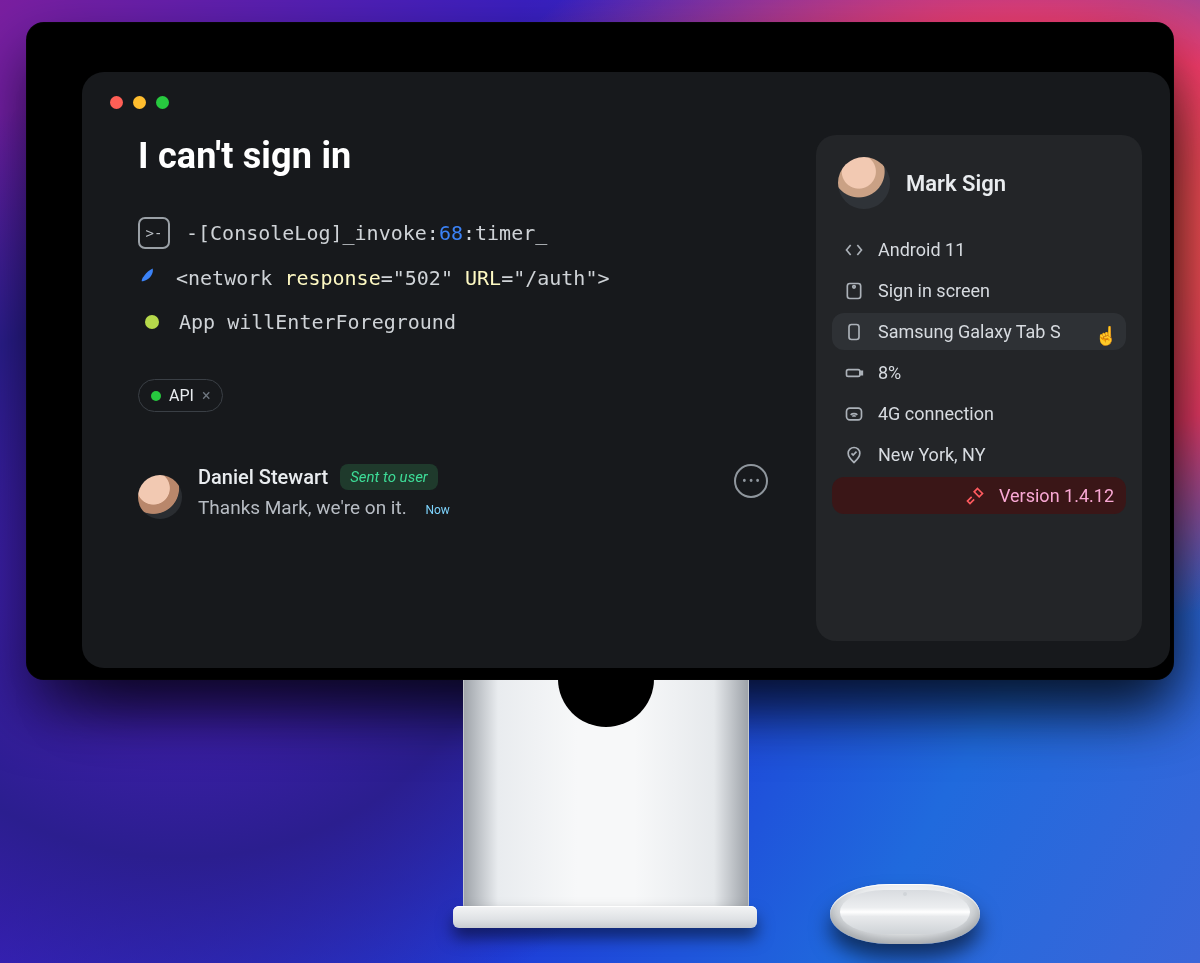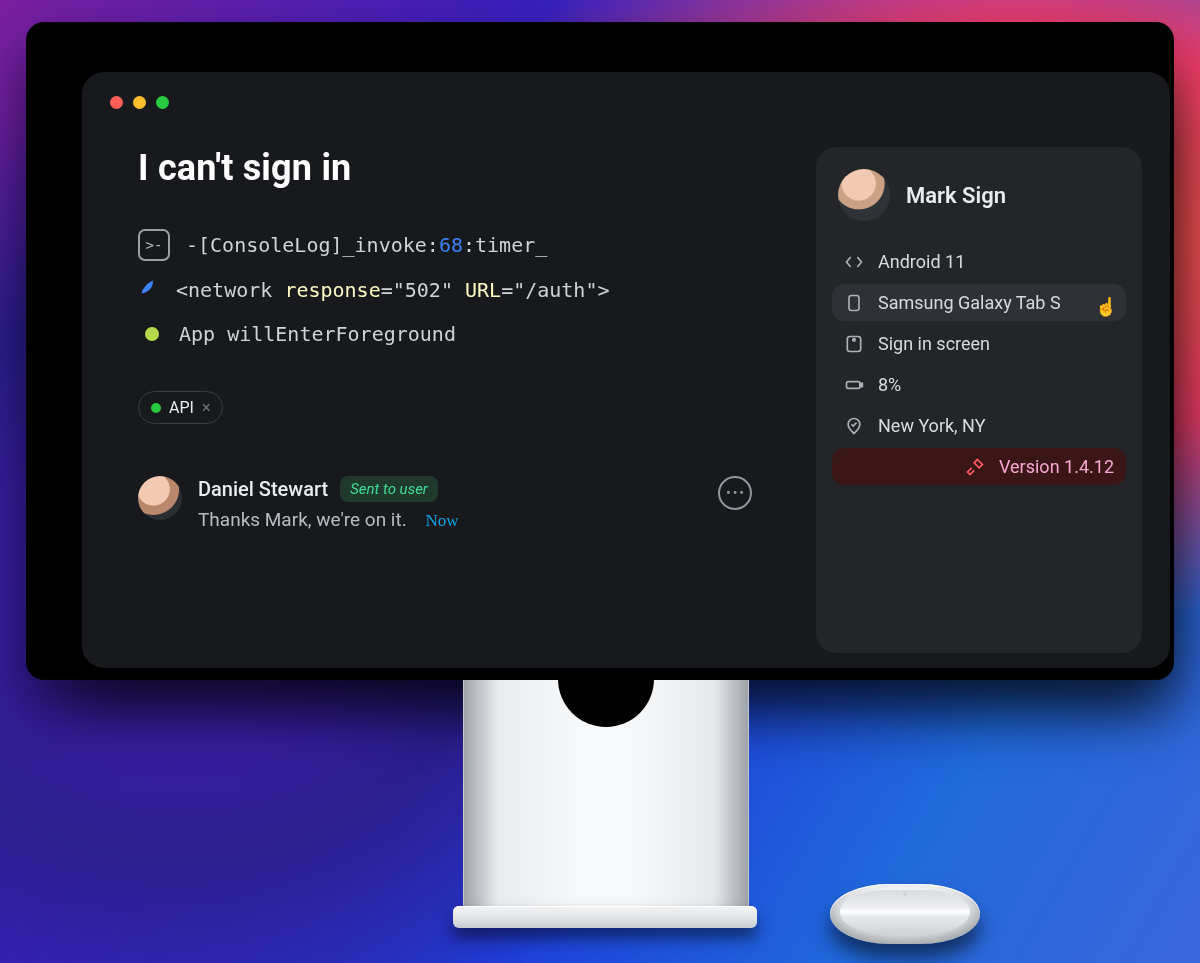--- a/index.html
+++ b/index.html
@@ -48,44 +48,44 @@
     position:absolute;left:56px;top:50px;width:1088px;height:596px;
     background:#17191c;border-radius:22px;
     box-shadow:0 30px 60px rgba(0,0,0,.55);
     color:#e9ecef;
     padding:24px 28px 24px 28px;box-sizing:border-box;
   }
   .traffic{display:flex;gap:10px;}
   .traffic .dot{width:13px;height:13px;border-radius:50%;}
   .tr-red{background:#ff5f56;} .tr-yel{background:#ffbd2e;} .tr-grn{background:#27c93f;}
 
-  .content{display:flex;gap:44px;margin-top:38px;height:506px;}
+  .content{display:flex;gap:28px;margin-top:26px;height:506px;}
   .main{flex:1;min-width:0;padding-left:28px;}
   h1.title{margin:0 0 40px 0;font-size:36px;font-weight:700;letter-spacing:.2px;color:#fff;}
 
   .logline{display:flex;align-items:center;gap:16px;margin:14px 0;font-size:20px;line-height:1.5;}
   .icon-box{width:28px;height:28px;border:2px solid #9aa0a6;border-radius:7px;display:flex;align-items:center;justify-content:center;flex:0 0 28px;}
   .icon-box span{color:#b9bec4;font-family:ui-monospace,Menlo,monospace;font-size:14px;}
   .rocket svg{width:22px;height:22px;fill:#3b82f6;}
   .status-dot{width:14px;height:14px;border-radius:50%;background:#b6d94b;flex:0 0 14px;margin-left:7px;margin-right:4px;}
 
   .mono{font-family:ui-monospace,Menlo,Consolas,monospace;color:#d0d4d8;}
   .c-green{color:#3b82f6;} .c-blue{color:#fef9c3;} .c-grey{color:#cfd3d7;}
 
   .chip{display:inline-flex;align-items:center;gap:8px;border:1.5px solid #3a3f45;border-radius:999px;padding:6px 12px;margin-top:28px;}
   .chip .chip-dot{width:10px;height:10px;border-radius:50%;background:#27c93f;}
   .chip .x{color:#6f7780;font-size:16px;}
 
-  .reply{display:flex;align-items:flex-start;gap:16px;margin-top:52px;}
+  .reply{display:flex;align-items:flex-end;gap:16px;margin-top:52px;}
   .avatar{width:44px;height:44px;border-radius:50%;background:radial-gradient(circle at 35% 30%, #f2c9b2 0 38%, #b9876b 40% 60%, #2a2d31 62% 100%);flex:0 0 44px;}
   .reply .line1{display:flex;align-items:center;gap:12px;}
   .badge{background:#1f3a2c;color:#3ddc97;border-radius:8px;padding:4px 10px;font-size:15px;font-style:italic;}
   .author{font-size:20px;color:#e9ecef;font-weight:500;}
   .msg{color:#b7bcc3;font-size:19px;margin-top:6px;}
-  .time{color:#0ea5e9;margin-left:14px;font-size:17px;font-family:Liberation Serif, serif;}
+  .time{color:#7dd3fc;margin-left:14px;font-size:12px;}
   .more-btn{margin-left:auto;align-self:flex-start;}
   .more-circle{width:30px;height:30px;border:2px solid #8f969d;border-radius:50%;display:flex;align-items:center;justify-content:center;color:#8f969d;margin-right:20px;}
   .more-circle span{letter-spacing:2px;margin-left:2px;font-size:14px;}
 
   
   .side{width:326px;background:#232528;border-radius:20px;padding:22px 16px;box-sizing:border-box;}
   .side-head{display:flex;align-items:center;gap:16px;margin-bottom:22px;padding-left:6px;}
   .avatar-lg{width:52px;height:52px;border-radius:50%;background:radial-gradient(circle at 40% 28%, #f2c9b2 0 34%, #caa185 36% 52%, #2f3338 54% 100%);}
   .side-name{font-size:22px;font-weight:600;}
   .side-list{display:flex;flex-direction:column;gap:4px;}
@@ -172,40 +172,48 @@
             <div class="side-name">Mark Sign</div>
           </div>
           <div class="side-list">
             <div class="side-item">
               <svg viewBox="0 0 24 24">
                   <polyline points="8 6 3 12 8 18"></polyline>
                   <polyline points="16 6 21 12 16 18"></polyline>
                 </svg>
               <span>Android 11</span>
             </div>
+            <div class="side-item">
+              <svg viewBox="0 0 24 24">
+                  <rect x="4" y="3" width="16" height="18" rx="3"></rect>
+                  <circle cx="12" cy="7" r="1.5"></circle>
+                </svg>
+              <span>Sign in screen</span>
+            </div>
             <div class="side-item hl">
               <svg viewBox="0 0 24 24">
                   <rect x="6" y="3" width="12" height="18" rx="3"></rect>
                 </svg>
               <span>Samsung Galaxy Tab S</span>
               <span class="cursor-hand">☝</span>
             </div>
             <div class="side-item">
               <svg viewBox="0 0 24 24">
-                  <rect x="4" y="3" width="16" height="18" rx="3"></rect>
-                  <circle cx="12" cy="7" r="1.5"></circle>
-                </svg>
-              <span>Sign in screen</span>
-            </div>
-            <div class="side-item">
-              <svg viewBox="0 0 24 24">
                   <rect x="3" y="8" width="16" height="8" rx="2"></rect>
                   <rect x="20" y="10" width="2" height="4"></rect>
                 </svg>
               <span>8%</span>
+            </div>
+            <div class="side-item">
+              <svg viewBox="0 0 24 24">
+                  <rect x="3" y="5" width="18" height="14" rx="4"></rect>
+                  <path d="M8 13c2-2 6-2 8 0"></path>
+                  <path d="M10 15c1-1 3-1 4 0"></path>
+                </svg>
+              <span>4G connection</span>
             </div>
             <div class="side-item">
               <svg viewBox="0 0 24 24">
                   <path d="M12 21s-7-6-7-11a7 7 0 0 1 14 0c0 5-7 11-7 11z"></path>
                   <polyline points="9 10 11 12 15 8"></polyline>
                 </svg>
               <span>New York, NY</span>
             </div>
             <div class="side-item alert">
               <svg viewBox="0 0 24 24">

